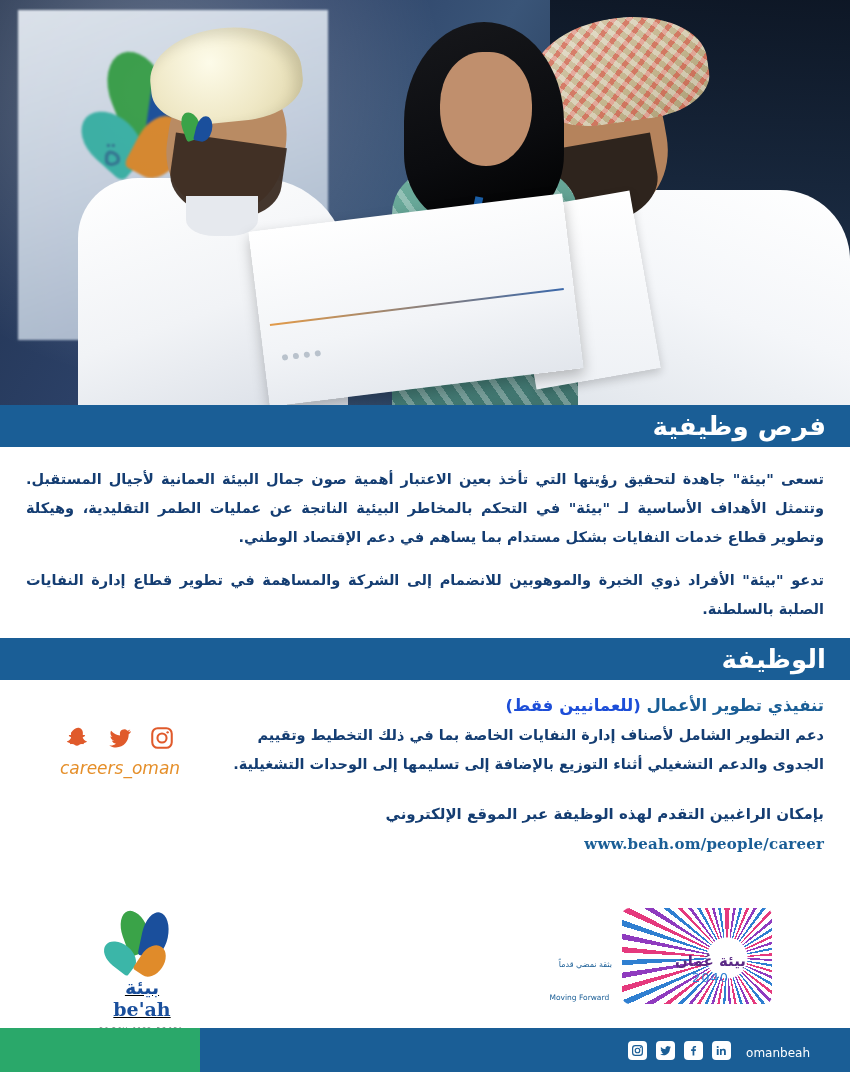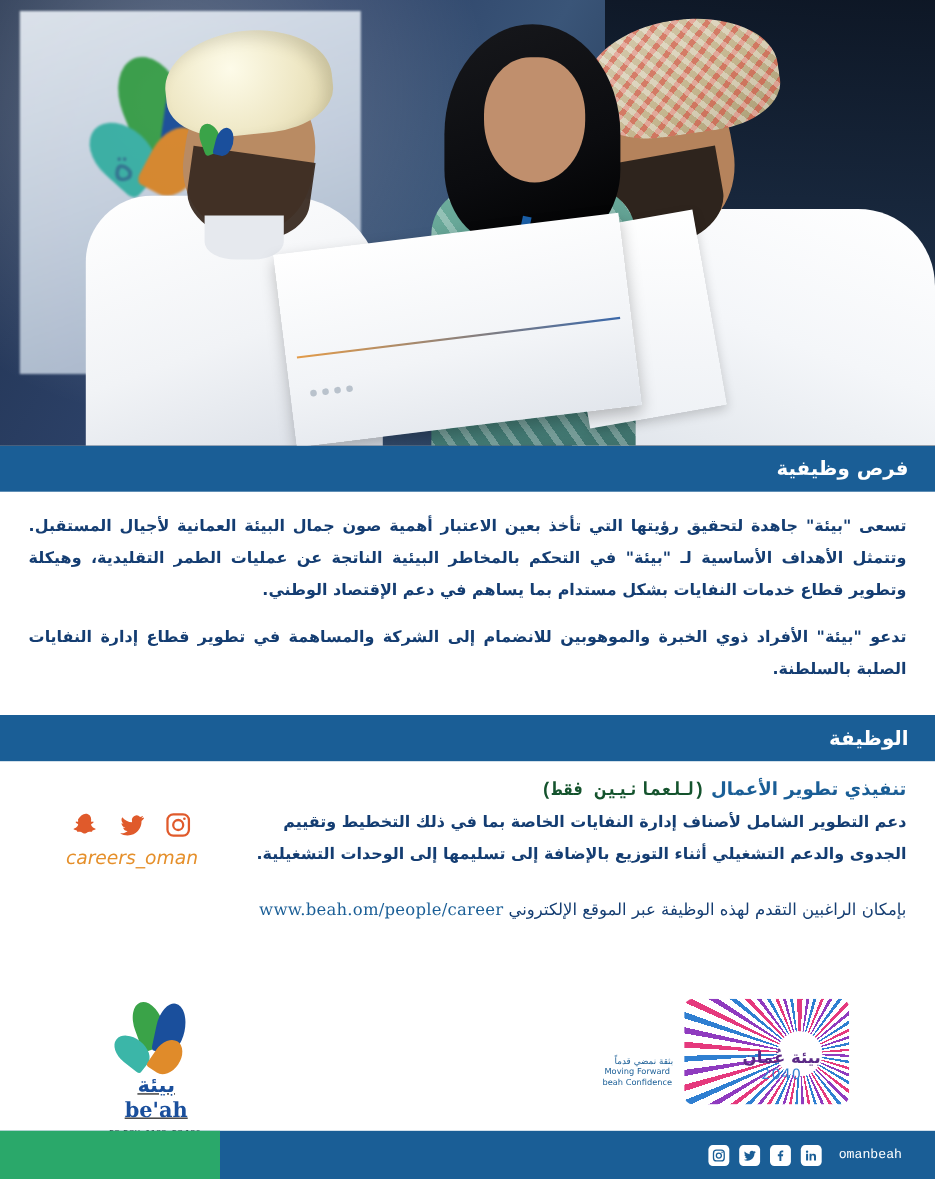--- a/index.html
+++ b/index.html
@@ -172,24 +172,24 @@
 
   
   .bar {
     background: #1a5e96;
     color: #ffffff;
     height: 42px;
     display: flex;
     align-items: center;
     justify-content: flex-start;
     padding: 16px 24px;
-    font-size: 18px;
+    font-size: 26px;
     font-weight: bold;
   }
-  .bar-2 { margin-top: 16px; }
+  .bar-2 { margin-top: 4px; }
 
   
   .section {
     padding: 18px 26px 10px 26px;
     color: #17427a;
   }
   .para {
     font-size: 14.5px;
     line-height: 2.0;
     color: #143d72;
@@ -204,31 +204,31 @@
     padding: 16px 26px 0 26px;
     gap: 14px;
   }
   .job-text { flex: 1; }
   .job-title {
     font-size: 16.5px;
     font-weight: bold;
     color: #1a5e96;
     margin-bottom: 6px;
   }
-  .job-title .only { color: #14532d; font-family: Liberation Mono, monospace; }
+  .job-title .only { color: #1d4ed8; }
   .job-desc {
     font-size: 14.5px;
     line-height: 2.0;
     color: #143d72;
     font-weight: bold;
     text-align: right;
   }
   .apply {
     font-size: 15px;
-    font-weight: normal;
+    font-weight: bold;
     color: #143d72;
     margin-top: 20px;
     line-height: 2.0;
   }
   .apply .url {
     color: #1a5e96;
     font-family: "DejaVu Serif", "Liberation Serif", serif;
     letter-spacing: .2px;
   }
   .deadline {
@@ -312,40 +312,39 @@
     position: absolute; right: 34px; top: 44px;
     text-align: center; direction: rtl;
   }
   .vision-ar { font-size: 15px; color:#5b2a86; font-weight: bold; }
   .vision-2040 { font-size: 13px; color:#2f7fd1; letter-spacing: 1px; direction:ltr;}
   .moving {
     position: absolute; right: 168px; top: 52px;
     text-align: center; direction: ltr;
   }
   .moving-ar { font-size: 8px; color:#1a5e96;margin-left:12px; }
-  .moving-en { font-size: 7.5px; color:#1a5e96; line-height:1.3; }
+  .moving-en { font-size: 7.5px; color:#1a5e96; line-height:1.3;margin-top:24px; }
 
   .footer-bar {
     position: relative;
     height: 44px;
     background: #1a5e96;
     display: flex;
     align-items: center;
   }
   .footer-bar:before {
     content: "";
     position: absolute; left: 0; top: 0; bottom: 0; width: 200px;
     background: #2aa86a;
   }
   .footer-social {
     position: absolute;
-    right: 30px;
-    display: flex; align-items: center; gap: 9px;
+    right: 40px;
+    display: flex; align-items: flex-end; gap: 9px;
     direction: ltr;
-    font-family: Liberation Mono, monospace;
   }
   .fsico {
     width: 19px; height: 19px; border-radius: 4px;
     background: #ffffff;
     display: inline-flex; align-items:center; justify-content:center;
   }
   .fhandle { color:#fff; font-size: 12px; margin-left: 6px; direction: ltr; }
 </style>
 </head>
 <body>

